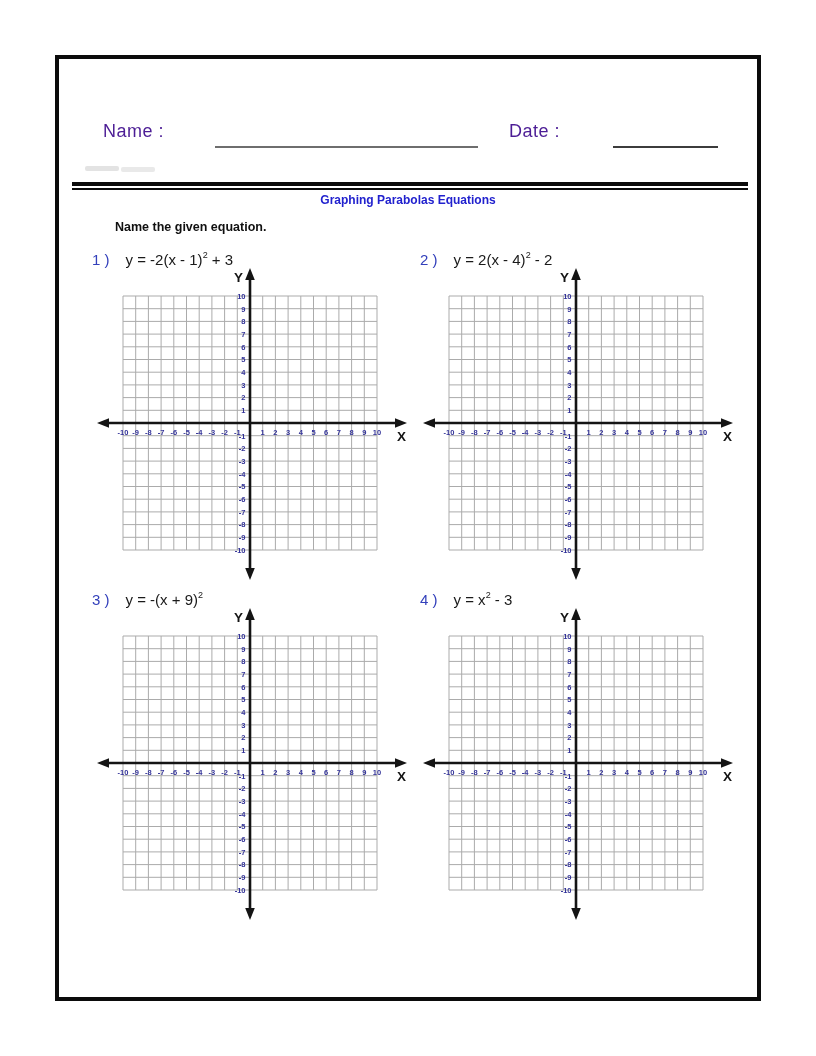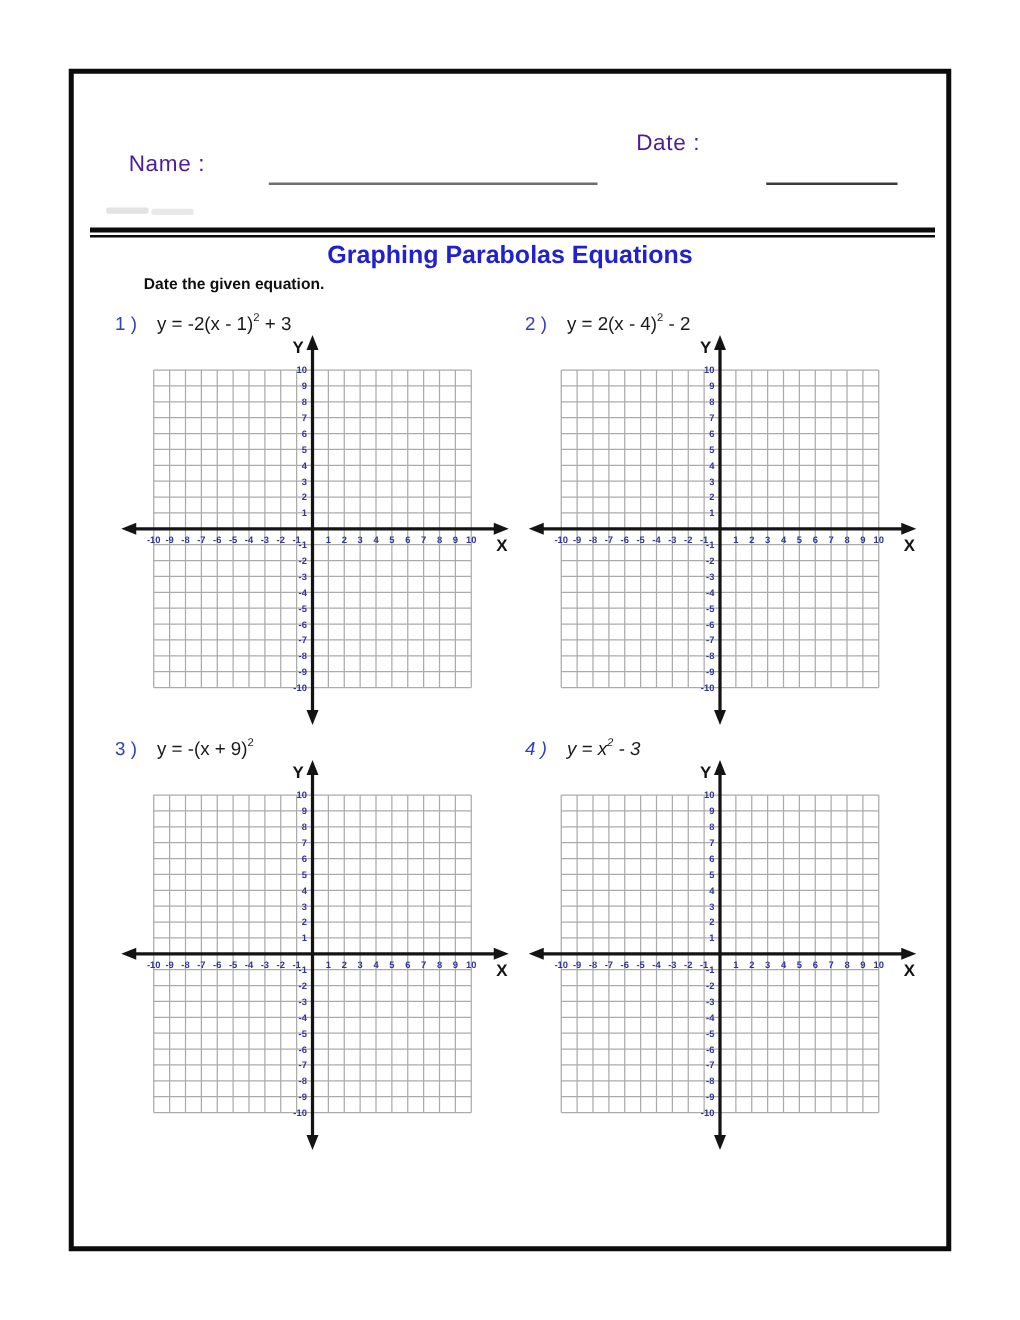--- a/index.html
+++ b/index.html
@@ -14,42 +14,42 @@
     position:absolute;left:55px;top:55px;
     width:698px;height:938px;
     border:4px solid #0b0b0b;
     background:#ffffff;
   }
   .name-label,.date-label{
     position:absolute;
     font-size:18px;color:#4c1d95;letter-spacing:0.5px;
   }
   .name-label{left:103px;top:121px;}
-  .date-label{left:509px;top:104px;}
+  .date-label{left:509px;top:121px;}
   .name-line{
     position:absolute;left:215px;top:146px;width:263px;height:2px;background:#6e6e6e;
   }
   .date-line{
     position:absolute;left:613px;top:146px;width:105px;height:2px;background:#3c3c3c;
   }
   .scan-artifact{
     position:absolute;left:85px;top:166px;width:34px;height:5px;
     background:rgba(175,175,175,0.35);
     box-shadow:36px 1px 0 rgba(175,175,175,0.28);
     border-radius:2px;
   }
   .double-rule{
     position:absolute;left:72px;top:182px;width:676px;height:2px;
     background:#ffffff;
     border-top:4px solid #0b0b0b;
     border-bottom:2px solid #0b0b0b;
   }
   .title{
     position:absolute;left:55px;top:193px;width:706px;
-    text-align:center;font-size:20px;font-weight:bold;color:#2121CE;
+    text-align:center;font-size:12px;font-weight:bold;color:#2121CE;
   }
   .instruction{
     position:absolute;left:115px;top:220px;
     font-size:12.5px;font-weight:bold;color:#101010;
   }
   .problem{
     position:absolute;font-size:15px;color:#1a1a1a;white-space:nowrap;
   }
   .pnum{color:#3340BB;margin-right:16px;}
   .peq sup{font-size:60%;position:relative;top:-0.15em;line-height:0;}
@@ -65,35 +65,35 @@
 
   <div class="name-label">Name :</div>
   <div class="name-line"></div>
   <div class="date-label">Date :</div>
   <div class="date-line"></div>
   <div class="scan-artifact"></div>
 
   <div class="double-rule"></div>
 
   <div class="title">Graphing Parabolas Equations</div>
-  <div class="instruction">Date the given equation.</div>
+  <div class="instruction">Name the given equation.</div>
 
   <div class="problem" style="left:92px;top:251px;">
     <span class="pnum">1 )</span><span class="peq"><span>y = -2(x - 1)</span><sup>2</sup><span> + 3</span></span>
   </div>
 
   <div class="problem" style="left:420px;top:251px;">
     <span class="pnum">2 )</span><span class="peq"><span>y = 2(x - 4)</span><sup>2</sup><span> - 2</span></span>
   </div>
 
   <div class="problem" style="left:92px;top:591px;">
     <span class="pnum">3 )</span><span class="peq"><span>y = -(x + 9)</span><sup>2</sup><span></span></span>
   </div>
 
-  <div class="problem" style="left:420px;top:591px;font-style:italic;">
+  <div class="problem" style="left:420px;top:591px;">
     <span class="pnum">4 )</span><span class="peq"><span>y = x</span><sup>2</sup><span> - 3</span></span>
   </div>
 
   <svg class="grid-svg" style="left:95px;top:266px;" width="316" height="316" viewBox="0 0 316 316">
       <line x1="28" y1="30" x2="28" y2="284" stroke="#ABABAB" stroke-width="1"></line>
       <line x1="40.7" y1="30" x2="40.7" y2="284" stroke="#ABABAB" stroke-width="1"></line>
       <line x1="53.400000000000006" y1="30" x2="53.400000000000006" y2="284" stroke="#ABABAB" stroke-width="1"></line>
       <line x1="66.10000000000001" y1="30" x2="66.10000000000001" y2="284" stroke="#ABABAB" stroke-width="1"></line>
       <line x1="78.80000000000001" y1="30" x2="78.80000000000001" y2="284" stroke="#ABABAB" stroke-width="1"></line>
       <line x1="91.5" y1="30" x2="91.5" y2="284" stroke="#ABABAB" stroke-width="1"></line>

